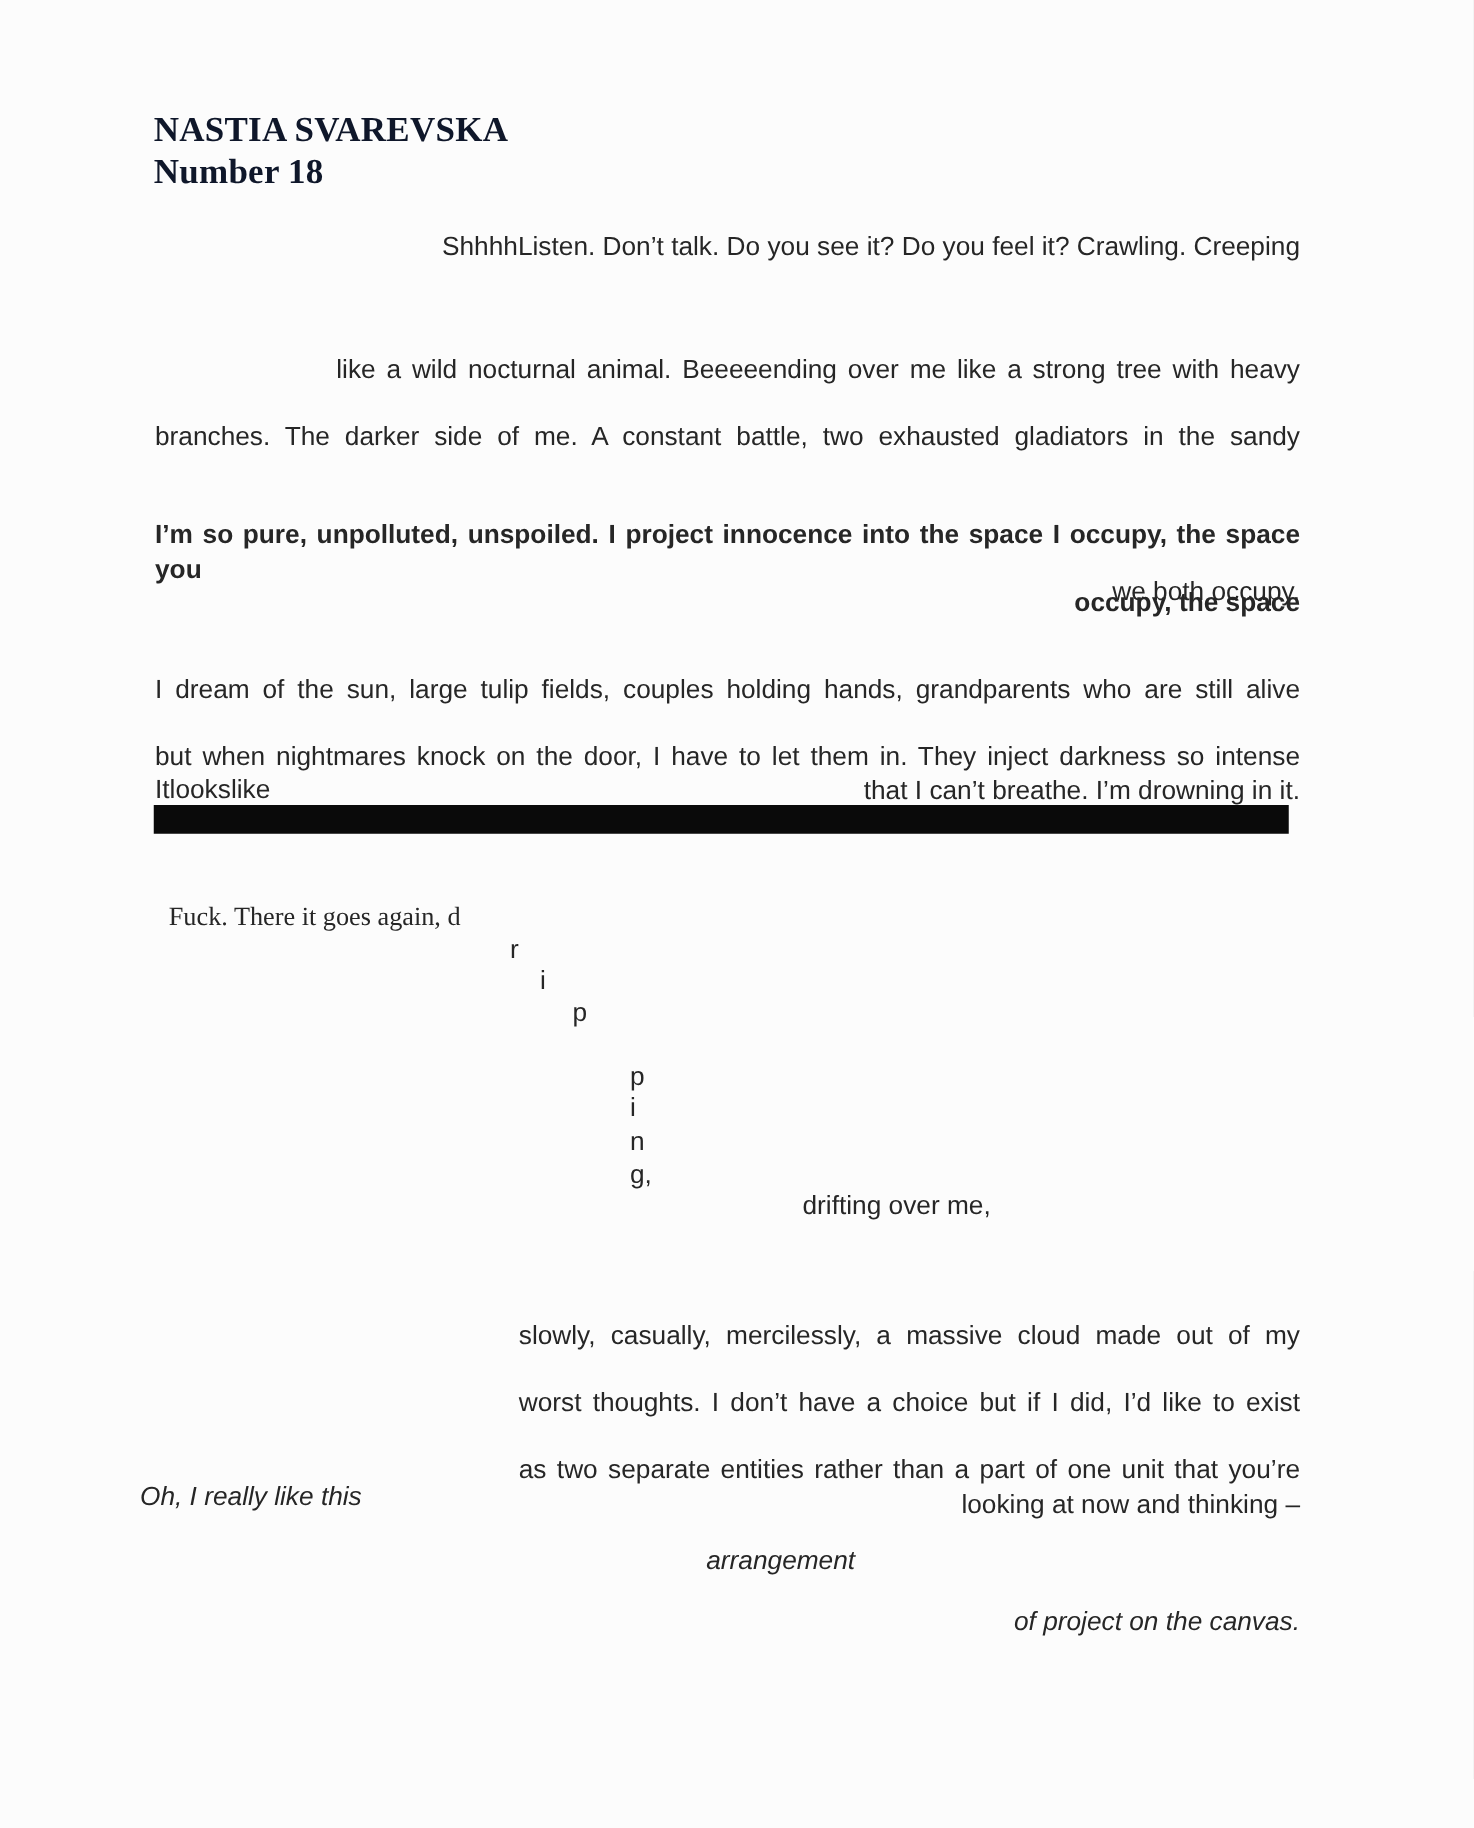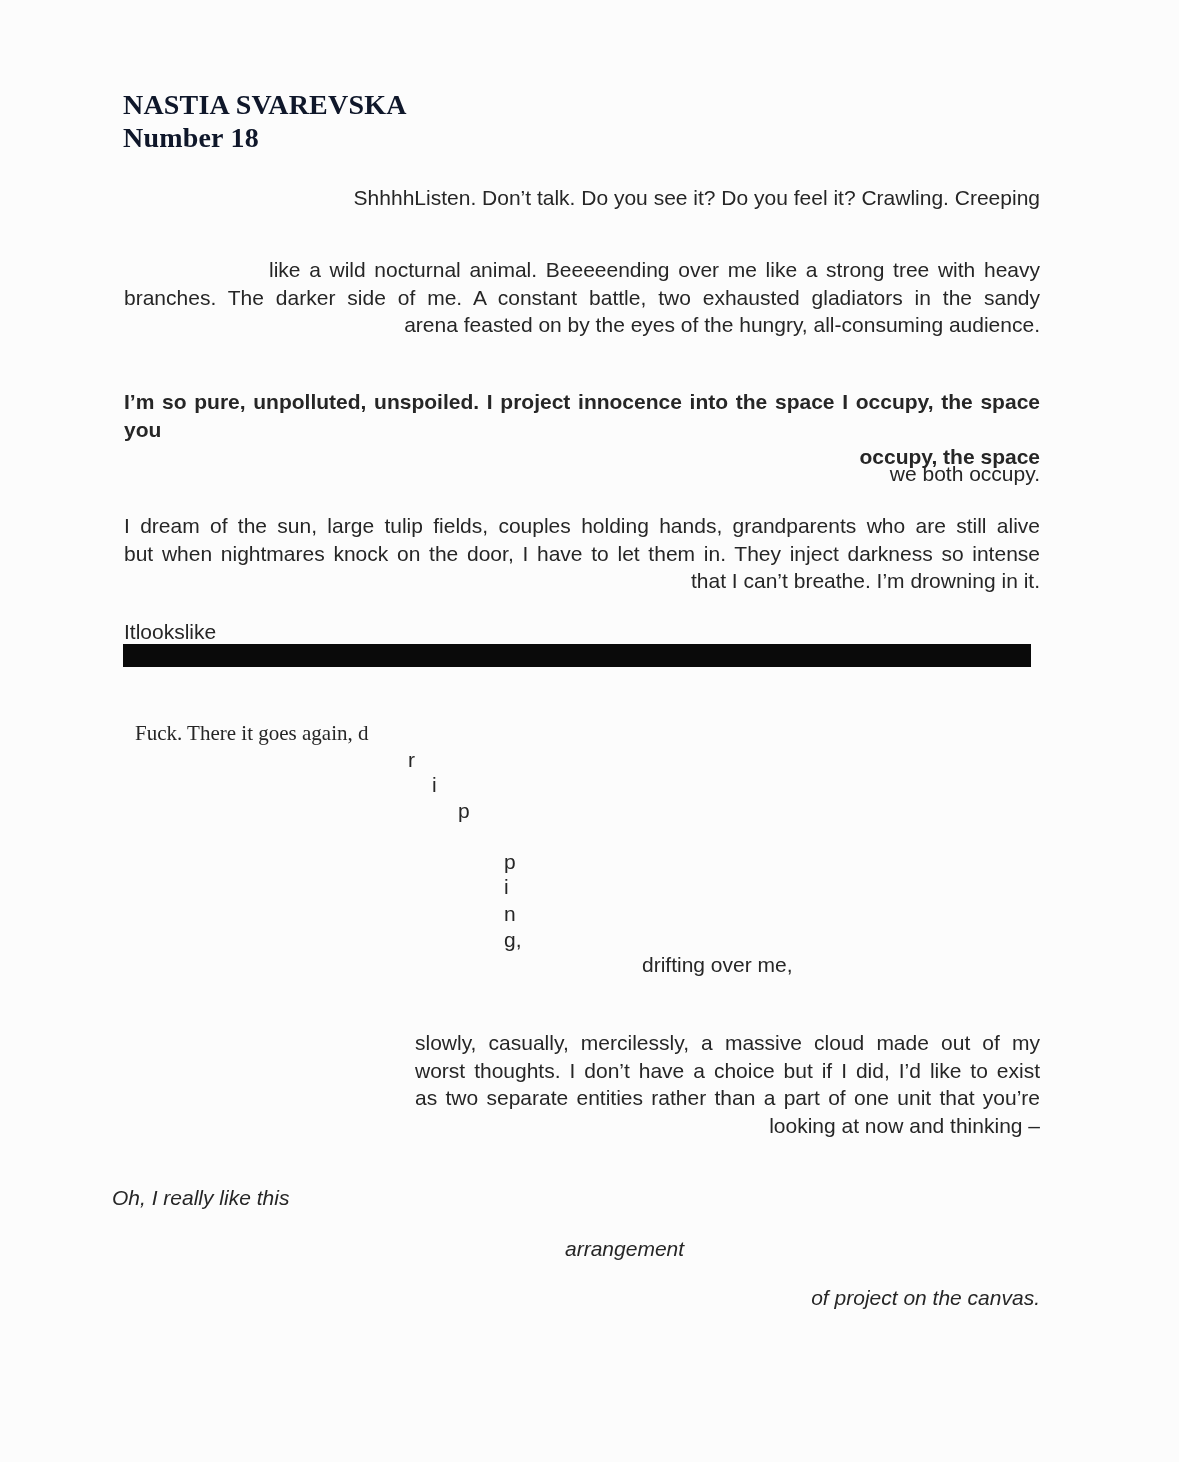--- a/index.html
+++ b/index.html
@@ -9,21 +9,21 @@
     height: 1462px;
     margin: 0 auto;
     background: #fcfcfc;
     font-family: "Liberation Sans", sans-serif;
     font-size: 21px;
     color: #262626;
     overflow: hidden;
   }
   .abs { position: absolute; }
   .line { line-height: 27.5px; text-align: right; }
-  .just { text-align: justify; text-align-last: justify; }
+  .just { text-align: justify; text-align-last: justify; margin-top: 26px; }
   .w-main { width: 916px; }
   .indent1 { padding-left: 145px; box-sizing: border-box; }
   .right { text-align: right; }
   .italic { font-style: italic; }
 
   .title-block {
     left: 123px; top: 88px;
     font-family: "Liberation Serif", serif;
     font-weight: bold;
     font-size: 28px;
@@ -81,21 +81,20 @@
     <div>Number 18</div>
   </header>
 
   <div class="abs sh-row w-main line">
     <span class="sh-word">Shhhh</span><span>Listen. Don’t talk. Do you see it? Do you feel it? Crawling. Creeping</span>
   </div>
 
   <div class="abs p1 w-main">
     <div class="line just indent1">like a wild nocturnal animal. Beeeeending over me like a strong tree with heavy</div>
     <div class="line just">branches. The darker side of me. A constant battle, two exhausted gladiators in the sandy</div>
-    <div class="line">arena feasted on by the eyes of the hungry, all-consuming audience.</div>
   </div>
 
   <div class="abs p2 w-main">
     <div class="line just">I’m so pure, unpolluted, unspoiled. I project innocence into the space I occupy, the space you</div>
     <div class="line">occupy, the space</div>
   </div>
 
   <div class="abs we-line w-main line right">we both occupy.</div>
 
   <div class="abs p3 w-main">

